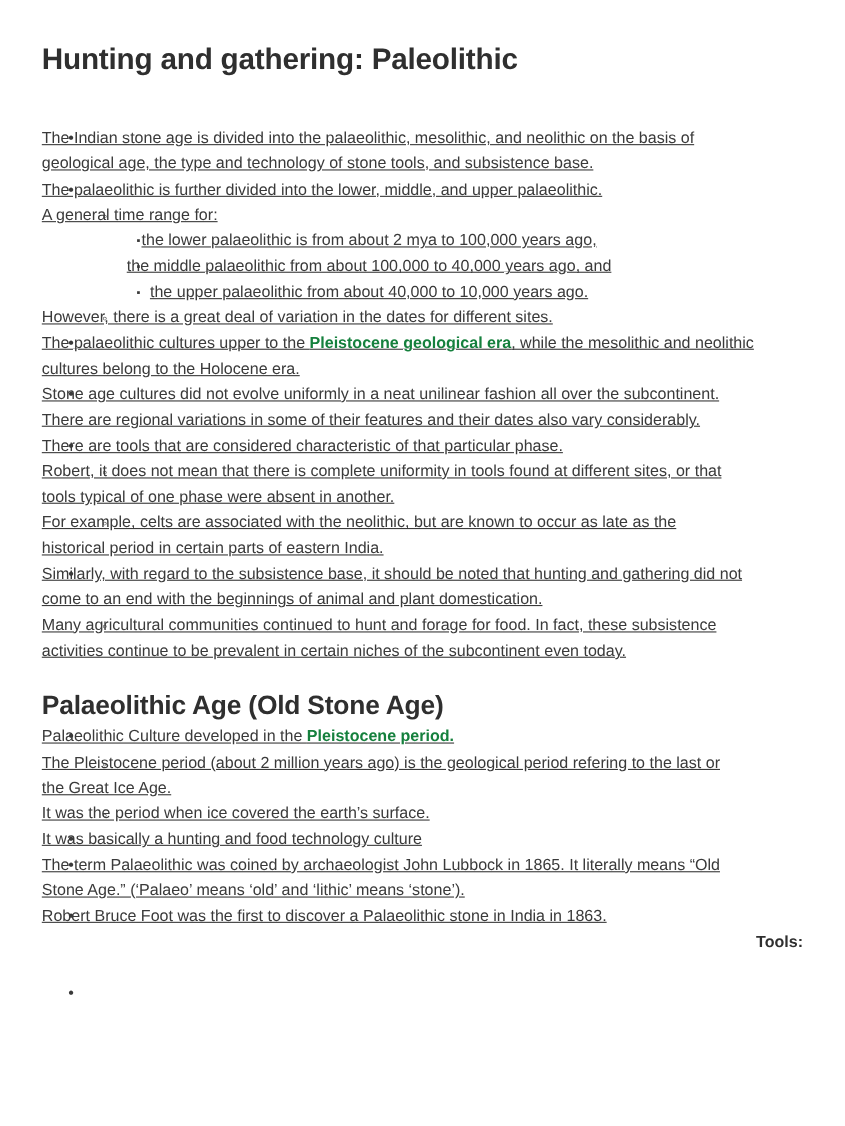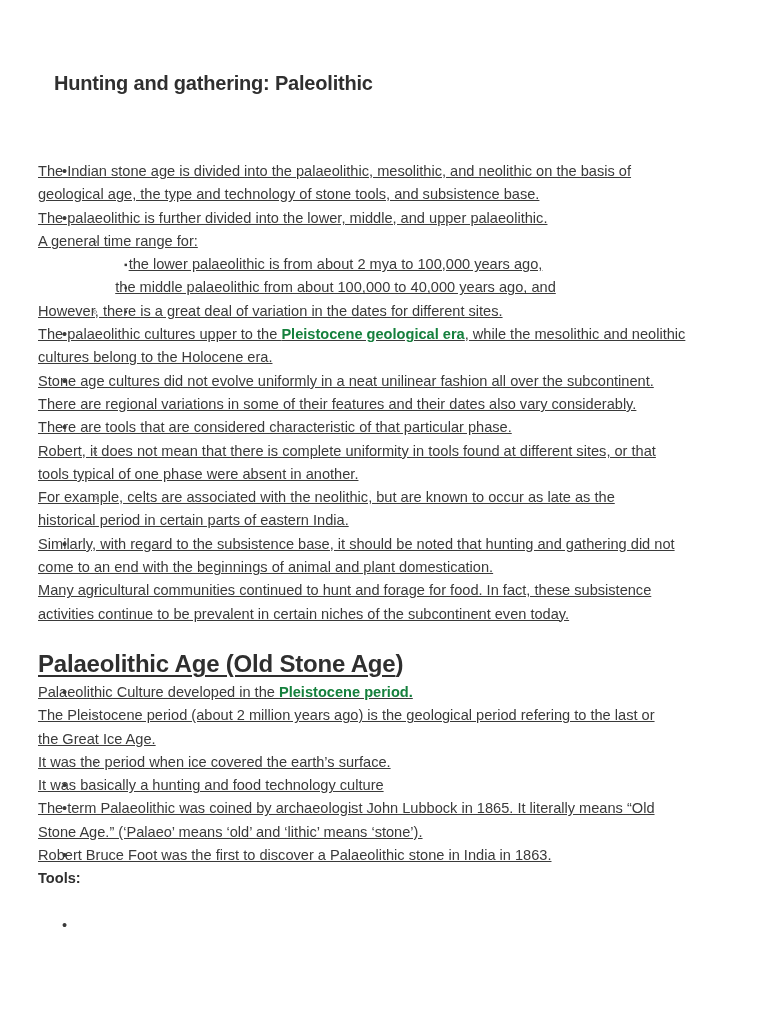--- a/index.html
+++ b/index.html
@@ -16,26 +16,26 @@
   }
   .page {
     position: relative;
     width: 768px;
     height: 1024px;
     background: #ffffff;
     box-sizing: border-box;
     padding: 0 38px;
   }
   .doc-title {
-    font-size: 20px;
+    font-size: 27px;
     font-weight: bold;
     color: #2f2f2f;
     letter-spacing: -0.2px;
-    margin: 16px;
-    padding-top: 50px;
+    margin: 0;
+    padding-top: 37px;
     line-height: 34px;
   }
   .section-gap {
     height: 44px;
   }
   ul {
     margin: 0;
     padding: 0;
     list-style: none;
   }
@@ -99,31 +99,31 @@
     font-size: 24px;
     font-weight: bold;
     color: #2f2f2f;
     line-height: 30px;
     margin: 0;
     padding-top: 23px;
     padding-bottom: 2px;
     letter-spacing: -0.2px;
   }
   .heading2 .u {
-    text-decoration: underline;
     text-decoration-thickness: 2px;
     text-underline-offset: 3px;
   }
   .tools-label {
     font-size: 14.6px;
     line-height: 23.3px;
     font-weight: bold;
     color: #2f2f2f;
     margin: 0;
     padding: 0;
+    text-align: right;
   }
   .empty-bullet {
     position: relative;
     height: 23.3px;
     padding-left: 39px;
     margin-top: 23px;
   }
   .empty-bullet > .mk {
     position: absolute;
     left: 24px;
@@ -165,20 +165,21 @@
       <span class="txt">the lower palaeolithic is from about 2 mya to 100,000 years ago,</span>
     </li>
 
     <li class="bullet lvl3">
       <span class="mk">▪</span>
       <span class="txt">the middle palaeolithic from about 100,000 to 40,000 years ago, and</span>
     </li>
 
     <li class="bullet lvl3">
       <span class="mk">▪</span>
+      <span class="txt">the upper palaeolithic from about 40,000 to 10,000 years ago.</span>
     </li>
 
     <li class="bullet lvl2">
       <span class="mk">◦</span>
       <span class="txt">However, there is a great deal of variation in the dates for different sites.</span>
     </li>
 
     <li class="bullet lvl1">
       <span class="mk">•</span>
       <span class="txt"><span>The palaeolithic cultures upper to the </span><b>Pleistocene geological era</b><span>, while the mesolithic and neolithic cultures belong to the Holocene era.</span></span>

